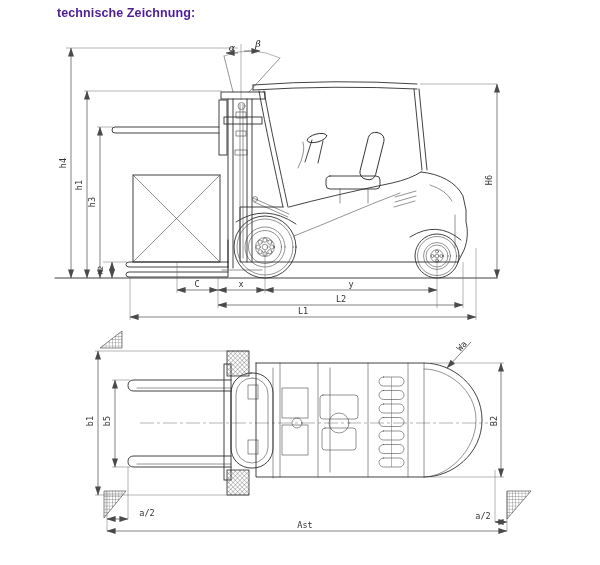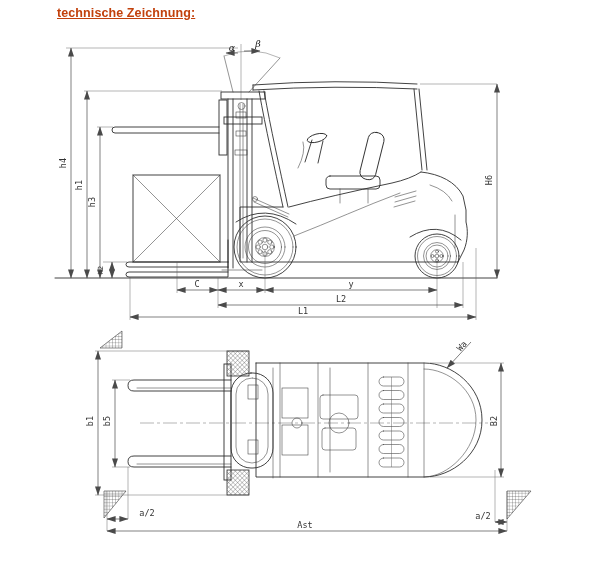--- a/index.html
+++ b/index.html
@@ -1,19 +1,19 @@
 <!DOCTYPE html>
 <html><head>
 <meta charset="utf-8">
 <style>
   html,body{margin:0;padding:0;background:#fff;}
   .stage{position:relative;width:600px;height:565px;background:#ffffff;overflow:hidden;
          font-family:"Liberation Sans",sans-serif;}
-  .title{position:absolute;left:57px;top:6px;font-size:12.5px;font-weight:bold;color:#c2410c;
-         letter-spacing:0.1px;text-decoration:underline;}
+  .title{position:absolute;left:57px;top:6px;font-size:12.5px;font-weight:bold;color:#4c1d95;
+         letter-spacing:0.1px;}
   svg{position:absolute;left:0;top:0;}
   .ln  {stroke:#2e2e2e;stroke-width:0.9;fill:none;stroke-linecap:round;}
   .ln2 {stroke:#3a3a3a;stroke-width:0.55;fill:none;stroke-linecap:round;}
   .dim {stroke:#4a4a4a;stroke-width:0.7;fill:none;}
   .thin{stroke:#5a5a5a;stroke-width:0.45;fill:none;}
   .lbl {font-family:"DejaVu Sans Mono",monospace;font-size:8.5px;fill:#333;}
   .lbl-sm{font-family:"DejaVu Sans Mono",monospace;font-size:7px;fill:#333;}
   .greek{font-family:"DejaVu Serif",serif;font-style:italic;font-size:9.5px;fill:#222;}
 </style>
 </head>

